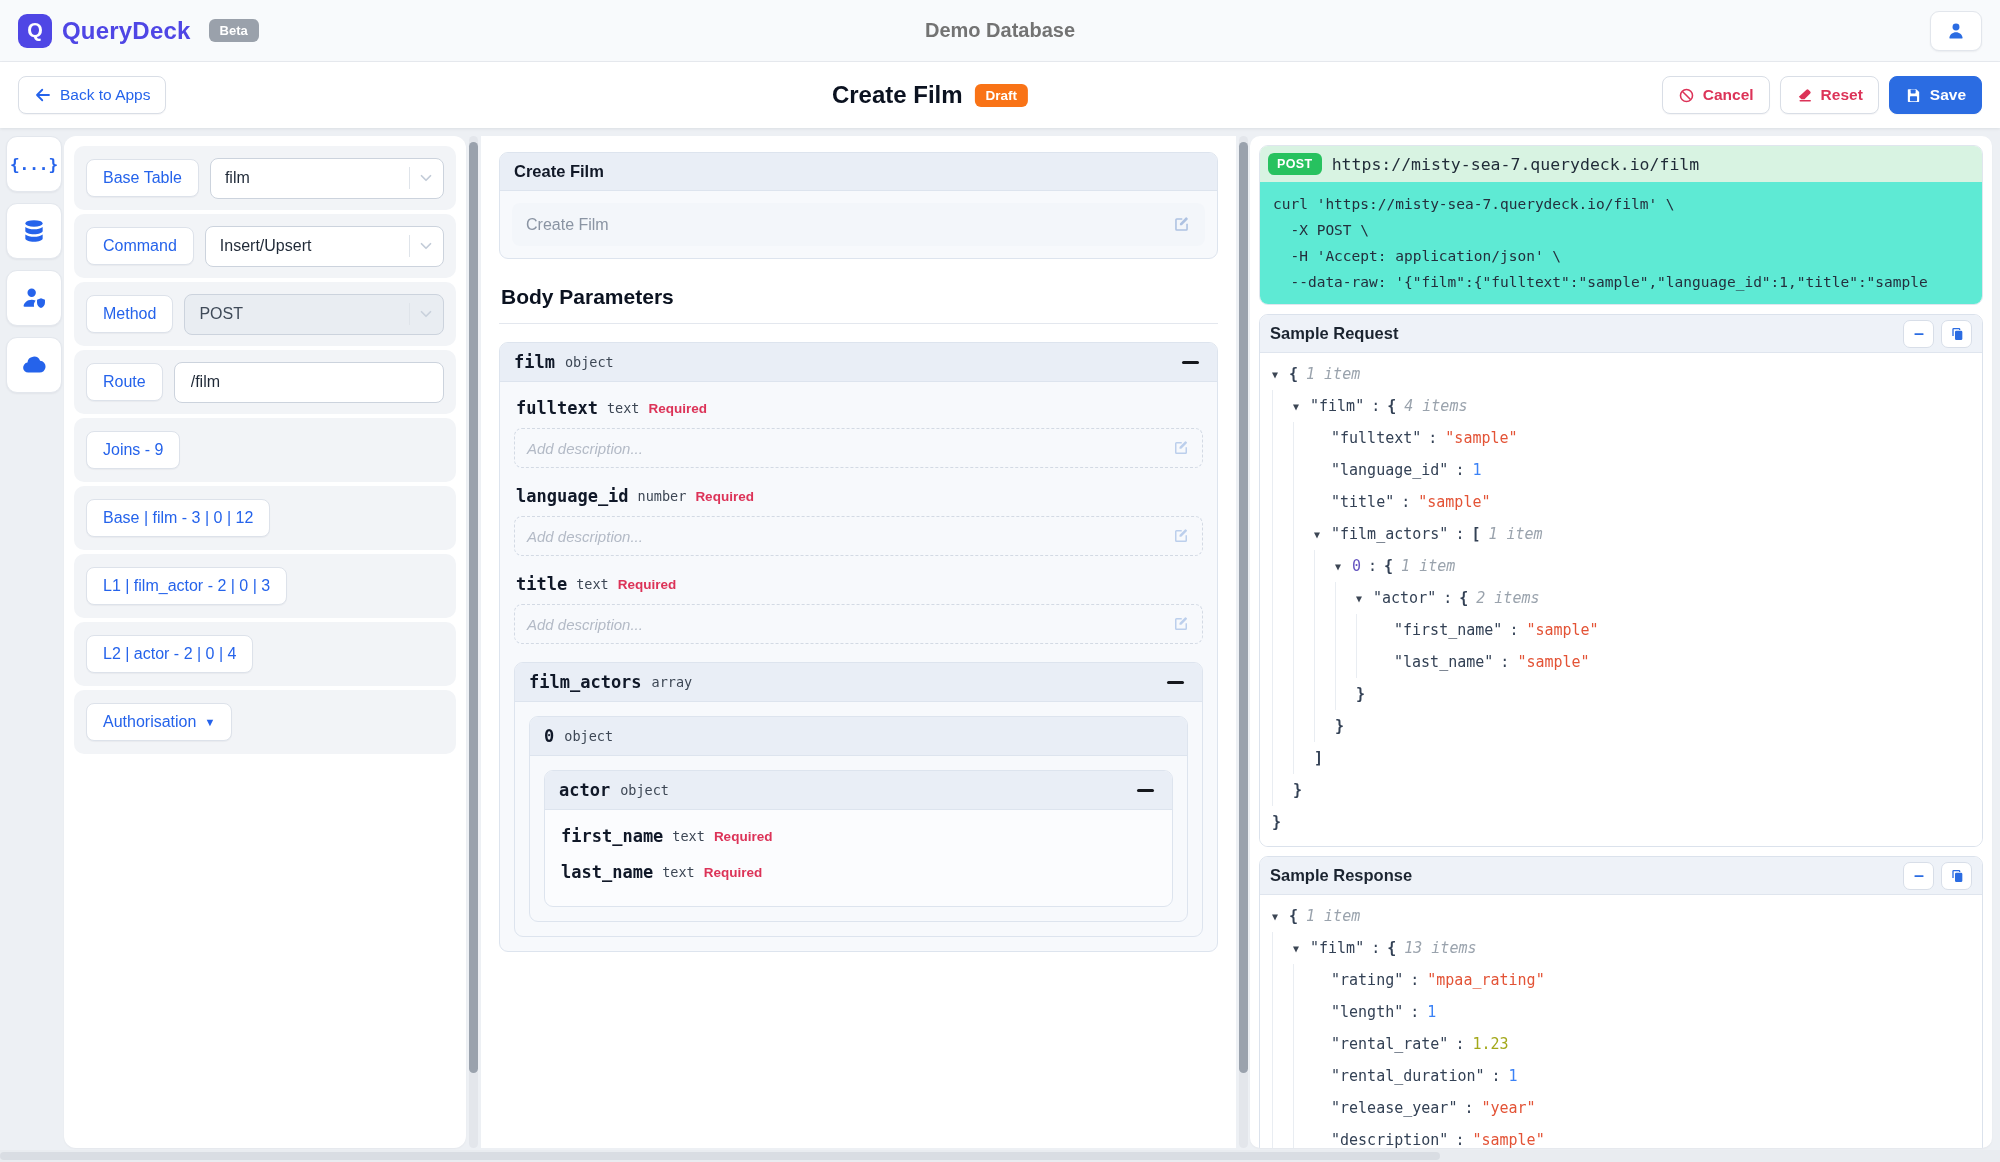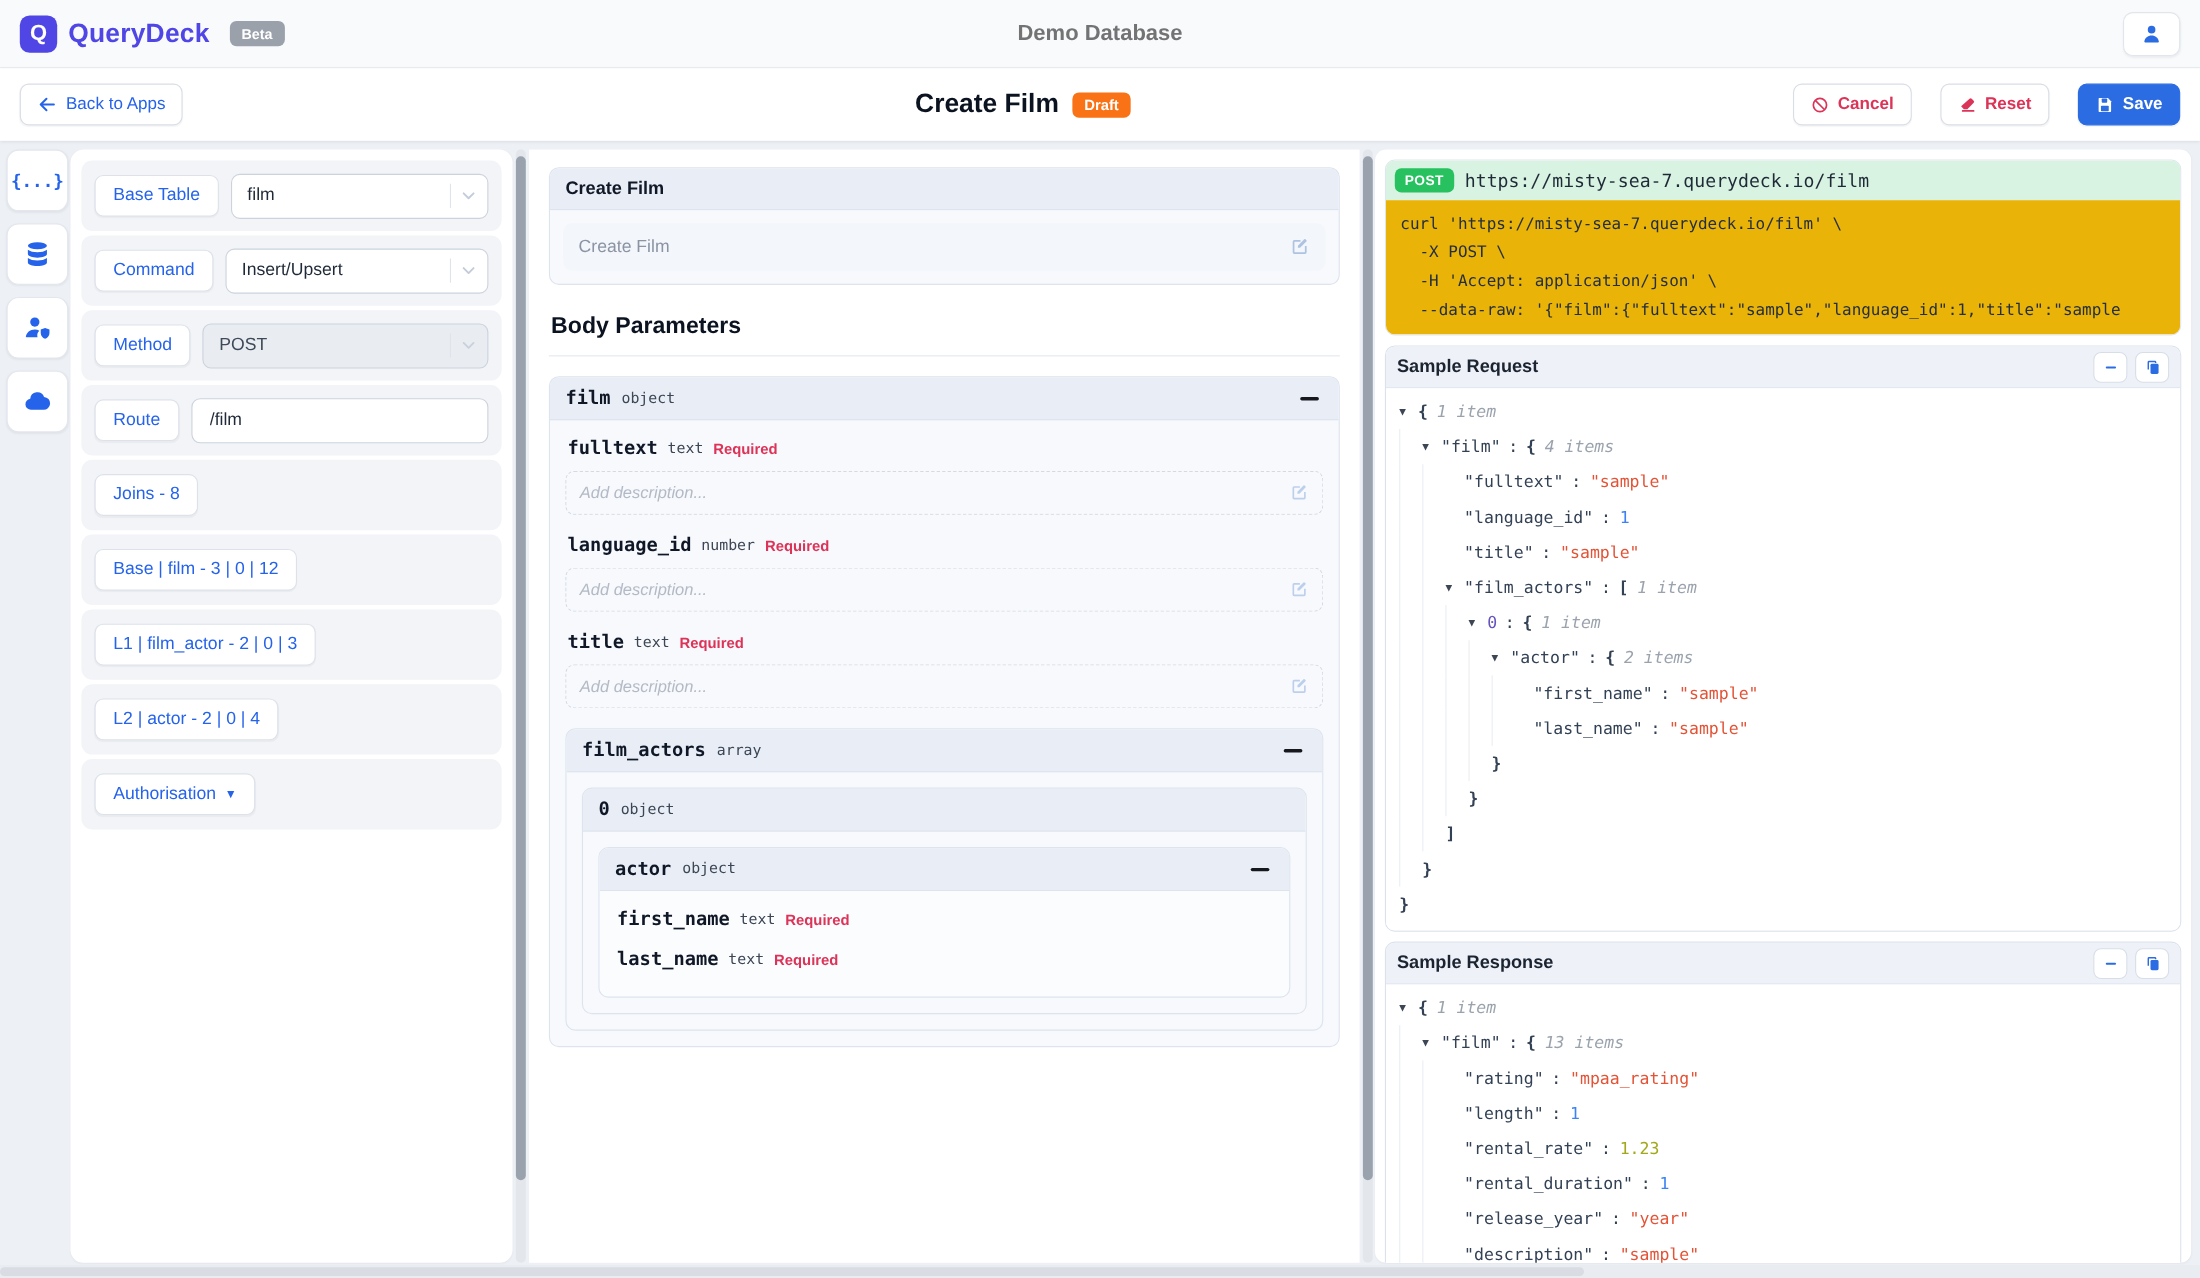--- a/index.html
+++ b/index.html
@@ -55,21 +55,21 @@
   .btn-back { color:#2563eb; font-weight:500; }
   .page-title-wrap {
     position:absolute; left:46.5%; transform:translateX(-50%);
     display:flex; align-items:center; gap:12px;
   }
   .page-title { font-size:24px; font-weight:800; color:#0b1220; }
   .draft-badge {
     background:#f97316; color:#fff; font-size:13.5px; font-weight:bold;
     padding:4px 11px; border-radius:6px;
   }
-  .actionbar-right { margin-left:auto; display:flex; gap:26px; }
+  .actionbar-right { margin-left:auto; display:flex; gap:10px; }
   .btn-danger { color:#dc3358; }
   .btn-save { background:#2b6ce2; border-color:#2b6ce2; color:#fff; }
 
   
   .rail { position:absolute; left:6px; top:136px; width:56px; display:flex; flex-direction:column; gap:11px; }
   .rail-btn {
     width:56px; height:56px; background:#fff; border:1px solid #e3e7ed;
     border-radius:11px; cursor:pointer; display:flex; align-items:center; justify-content:center;
     box-shadow:0 1px 2px rgba(16,24,40,.05);
   }
@@ -157,21 +157,21 @@
   .api-box { border:1px solid #e0e6ee; border-radius:9px; overflow:hidden; }
   .api-url-bar {
     background:#d8f3e2; padding:6px 8px; display:flex; align-items:center; gap:10px; height:36px;
   }
   .method-badge {
     background:#27c25f; color:#fff; font-weight:bold; font-size:12.5px;
     padding:4px 9px; border-radius:6px; letter-spacing:.4px;
   }
   .api-url { font-family:"DejaVu Sans Mono", monospace; font-size:16.5px; color:#1f2a37; white-space:nowrap; overflow:hidden; }
   .curl {
-    background:#eab308; padding:9px 13px; font-family:"DejaVu Sans Mono", monospace;
+    background:#5eead4; padding:9px 13px; font-family:"DejaVu Sans Mono", monospace;
     font-size:14.5px; line-height:26px; color:#242f3d; white-space:pre; overflow:hidden;
   }
 
   .sample-card { border:1px solid #dbe2ec; border-radius:9px; margin-top:9px; overflow:hidden; background:#fff; }
   .sample-header {
     background:#eef2f8; border-bottom:1px solid #dfe5ee; height:38px;
     display:flex; align-items:center; padding:0 10px;
   }
   .sample-title { font-size:16.5px; font-weight:bold; color:#1b2430; }
   .hdr-btns { margin-left:auto; display:flex; gap:7px; }
@@ -334,21 +334,21 @@
         </span>
     </div>
   </div>
 
   <div class="cfg-row">
     <button class="cfg-label">Route</button>
     <input class="cfg-input" value="/film" style="">
   </div>
 
   <div class="cfg-row">
-    <button class="cfg-label">Joins - 8</button>
+    <button class="cfg-label">Joins - 9</button>
   </div>
 
   <div class="cfg-row">
     <button class="cfg-label">Base | film - 3 | 0 | 12</button>
   </div>
 
   <div class="cfg-row">
     <button class="cfg-label">L1 | film_actor - 2 | 0 | 3</button>
   </div>
 

